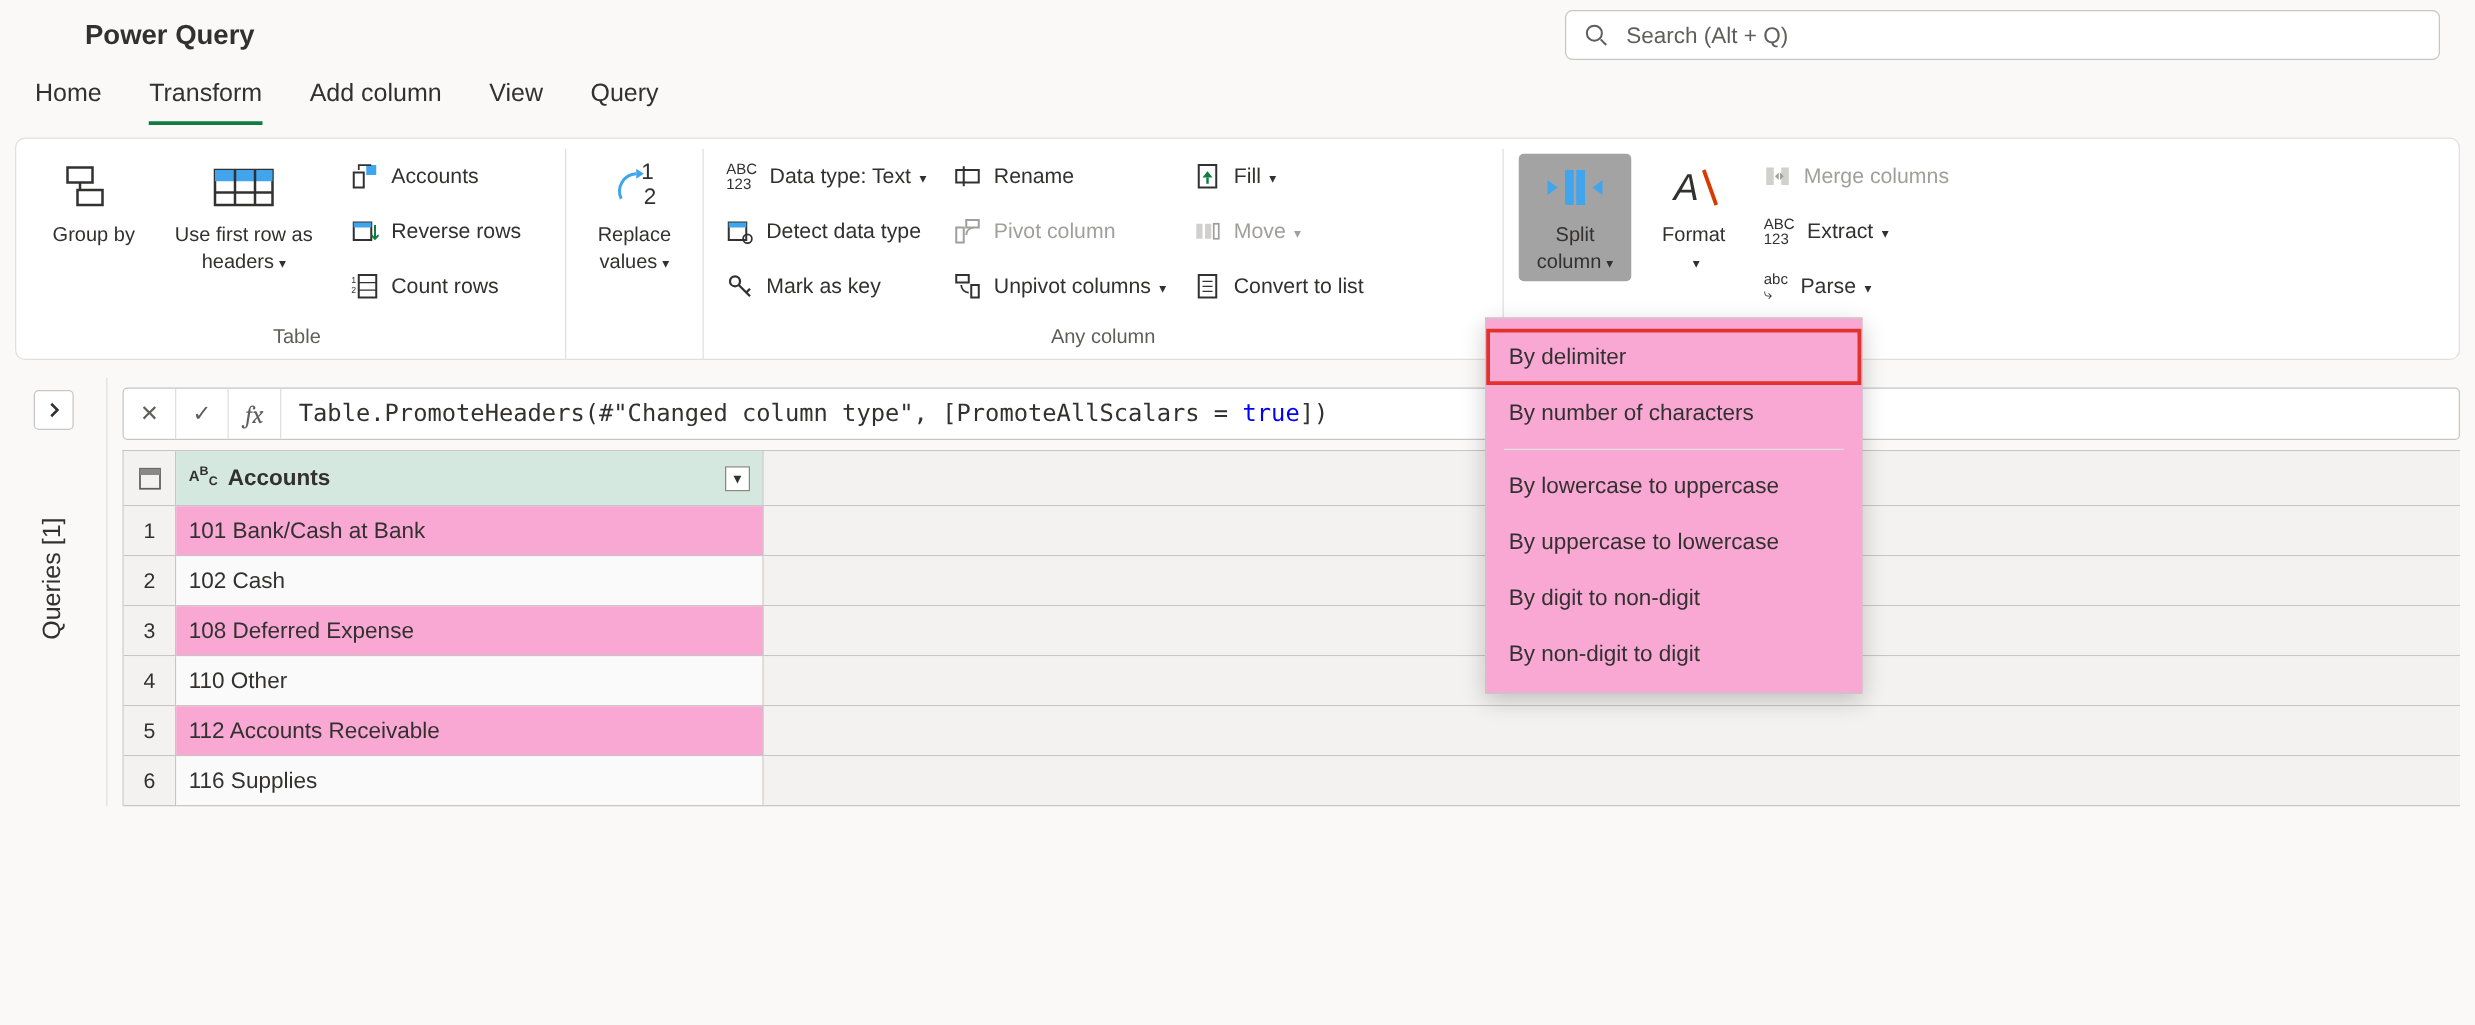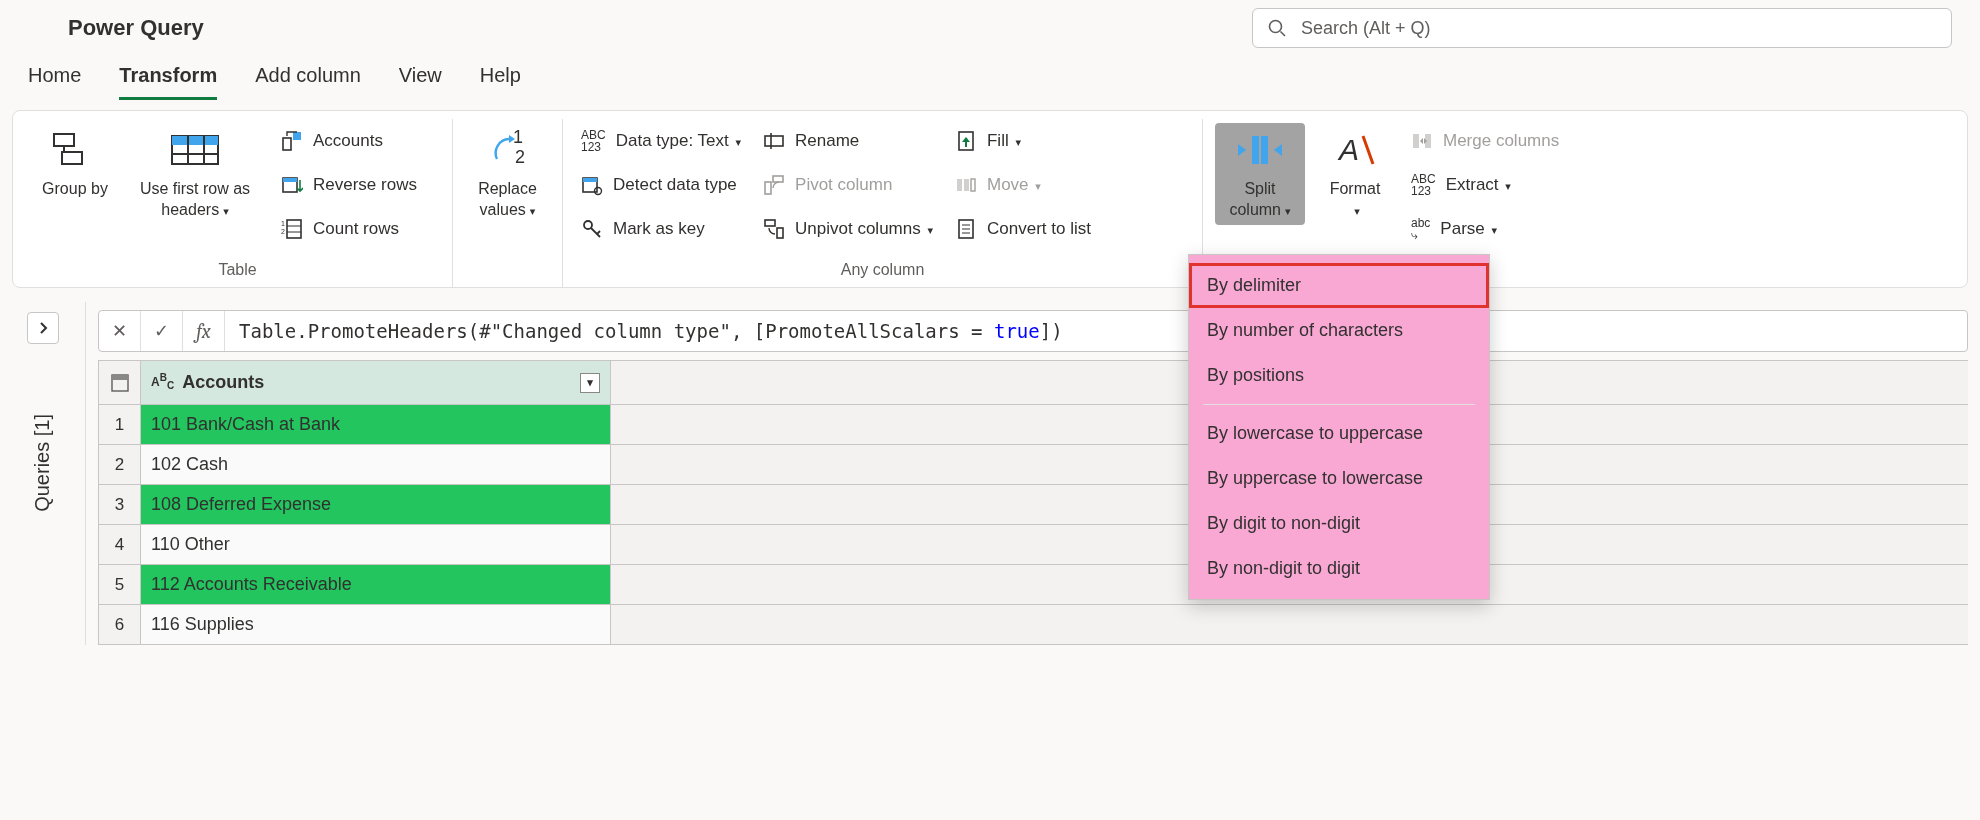--- a/index.html
+++ b/index.html
@@ -57,21 +57,21 @@
       align-items: flex-start;
     }
     .tab {
       font-size: 20px;
       padding: 4px 0 10px 0;
       cursor: pointer;
       color: #323130;
       border-bottom: 3px solid transparent;
     }
     .tab.active {
-      font-weight: 700;
+      font-weight: 400;
       border-bottom: 3px solid #107c41;
     }
 
     
     .ribbon {
       background: #fff;
       border: 1px solid #e1dfdd;
       border-radius: 8px;
       margin: 10px 12px 0 12px;
       display: flex;
@@ -252,21 +252,21 @@
     .cell-header .dd {
       width:20px;height:20px;border:1px solid #8a8886;background:#fff;display:flex;align-items:center;justify-content:center;font-size:11px;
     }
     .cell-data {
       width:470px;
       border-right:1px solid #c8c6c4;
       border-bottom:1px solid #c8c6c4;
       display:flex;
       align-items:center;
       padding:0 10px;
-      background:#22c55e;
+      background:#f9a8d4;
     }
     .cell-rest {
       flex:1;
       border-bottom:1px solid #c8c6c4;
       background:#f3f2f1;
     }
     .grid-row:nth-child(odd) .cell-data { background:#fafafa; }
 
     
     .dropdown {
@@ -310,21 +310,21 @@
     </span>
     <input type="text" placeholder="Search (Alt + Q)" style="">
   </div>
 </div>
 
 <div class="tabs-row">
   <div class="tab">Home</div>
   <div class="tab active">Transform</div>
   <div class="tab">Add column</div>
   <div class="tab">View</div>
-  <div class="tab">Help</div>
+  <div class="tab">Query</div>
 </div>
 
 <div class="ribbon">
 
   <div class="ribbon-group" style="width:430px;">
     <div class="group-body">
       <div class="btn-large btn-narrow">
         <div class="icon-box">
           <svg width="46" height="36" viewBox="0 0 46 36">
               <rect x="2" y="2" width="20" height="12" fill="none" stroke="#323130" stroke-width="2"></rect>
@@ -614,19 +614,18 @@
         <div class="cell-data">116 Supplies</div>
         <div class="cell-rest"></div>
       </div>
     </div>
   </div>
 </div>
 
 <div class="dropdown">
   <div class="dd-item highlight">By delimiter</div>
   <div class="dd-item">By number of characters</div>
-  <div class="dd-item">By positions</div>
   <div class="dd-sep"></div>
   <div class="dd-item">By lowercase to uppercase</div>
   <div class="dd-item">By uppercase to lowercase</div>
   <div class="dd-item">By digit to non-digit</div>
   <div class="dd-item">By non-digit to digit</div>
 </div>
 
 </body></html>

